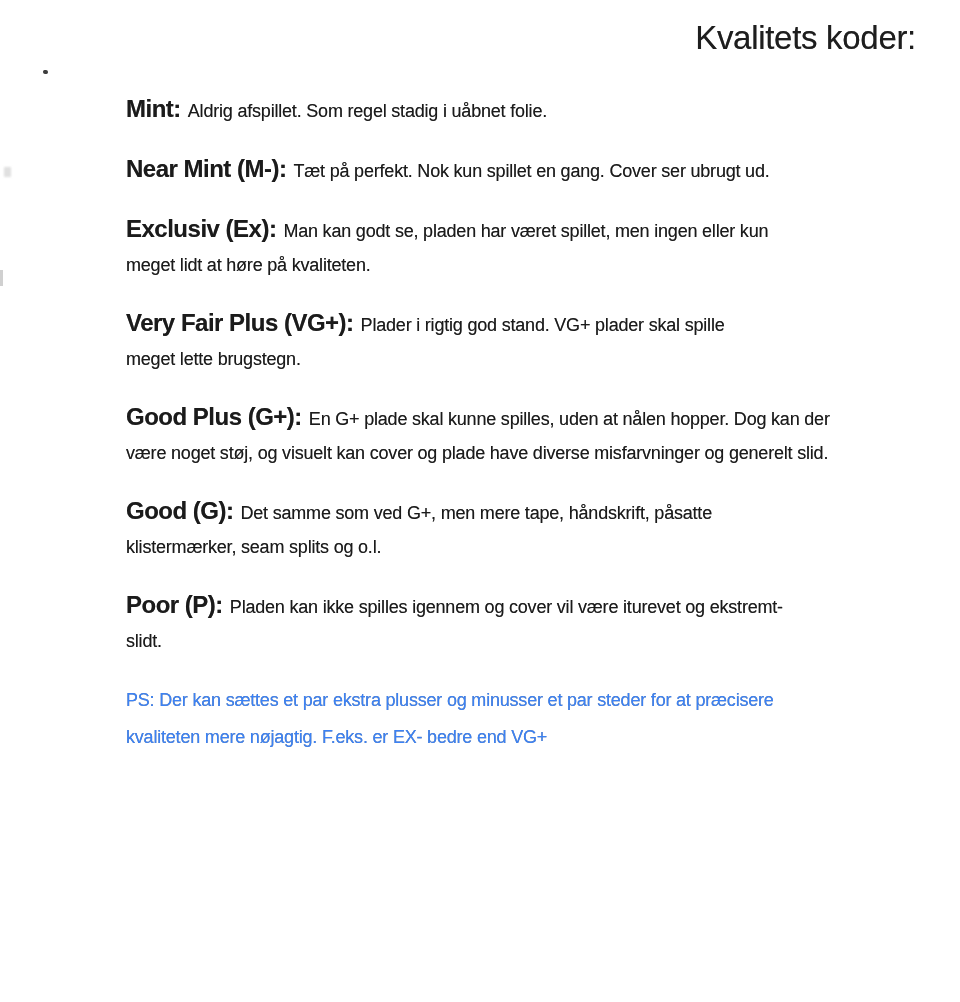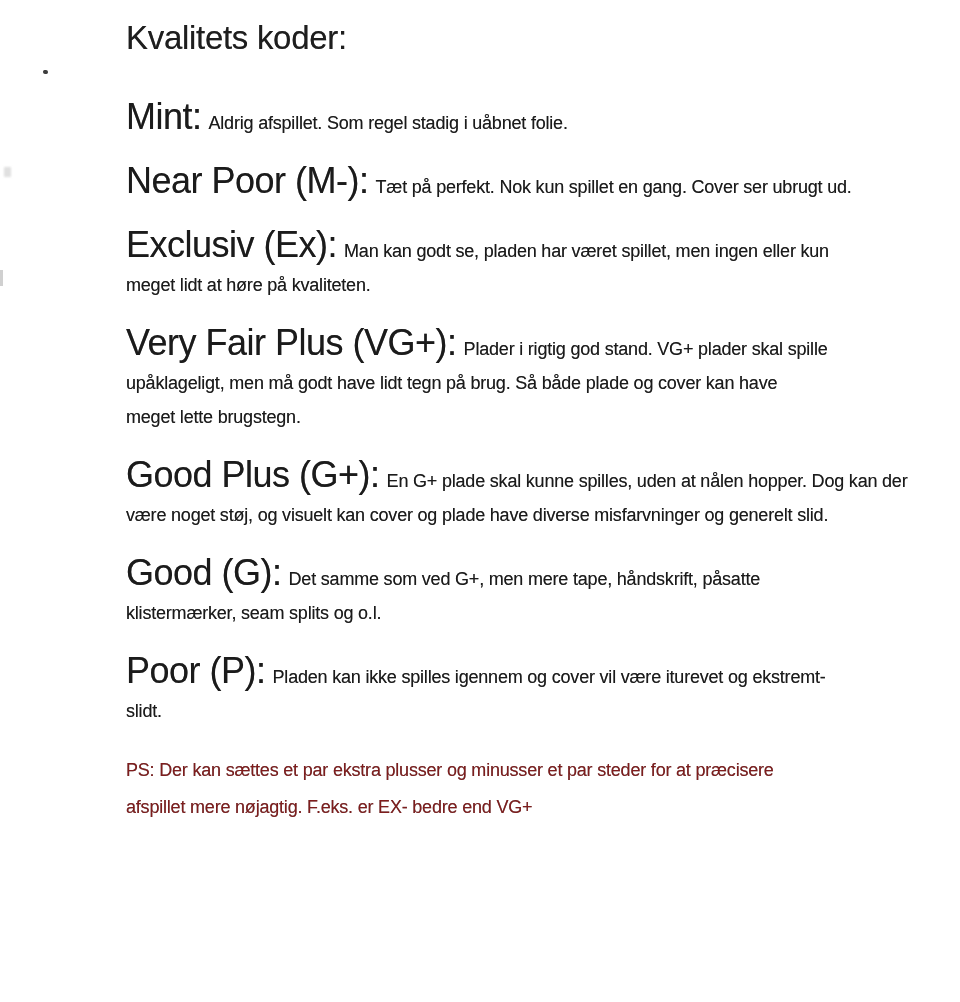--- a/index.html
+++ b/index.html
@@ -16,45 +16,47 @@
     left: 126px;
     top: 16px;
     width: 790px;
     color: #1b1b1b;
   }
   .doc-title {
     font-size: 33px;
     line-height: 44px;
     font-weight: 400;
     letter-spacing: -0.3px;
-    margin: 0 0 40px 0;
+    margin: 0 0 32px 0;
     color: #1e1e1e;
     text-shadow: 0 0 0.4px rgba(0,0,0,0.55);
+    text-align: right;
   }
   .entry {
     font-size: 18px;
     line-height: 34px;
     letter-spacing: -0.2px;
     margin: 0 0 24px 0;
     color: #1b1b1b;
     text-shadow: 0 0 0.3px rgba(0,0,0,0.5);
   }
   .term {
-    font-size: 36px;
+    font-size: 24px;
     letter-spacing: -0.5px;
     margin-right: 7px;
     white-space: nowrap;
+    font-weight: bold;
   }
   .desc-line { display: block; }
   .ps {
     font-size: 18px;
     line-height: 37px;
     letter-spacing: -0.2px;
     margin: 4px 0 0 0;
-    color: #7f1d1d;
+    color: #3b82f6;
     text-shadow: 0 0 0.3px rgba(0,0,0,0.5);
   }
   
   .speck-dot {
     position: absolute;
     left: 43px; top: 70px;
     width: 5px; height: 4px;
     background: #3d3d3d;
     border-radius: 45%;
     transform: rotate(12deg);
@@ -85,31 +87,30 @@
 
 <div class="page">
 
   <h1 class="doc-title">Kvalitets koder:</h1>
 
   <p class="entry">
     <span class="term">Mint:</span><span>Aldrig afspillet. Som regel stadig i uåbnet folie.</span>
   </p>
 
   <p class="entry">
-    <span class="term">Near Poor (M-):</span><span>Tæt på perfekt. Nok kun spillet en gang. Cover ser ubrugt ud.</span>
+    <span class="term">Near Mint (M-):</span><span>Tæt på perfekt. Nok kun spillet en gang. Cover ser ubrugt ud.</span>
   </p>
 
   <p class="entry">
     <span class="term">Exclusiv (Ex):</span><span>Man kan godt se, pladen har været spillet, men ingen eller kun</span>
     <span class="desc-line">meget lidt at høre på kvaliteten.</span>
   </p>
 
   <p class="entry">
     <span class="term">Very Fair Plus (VG+):</span><span>Plader i rigtig god stand. VG+ plader skal spille</span>
-    <span class="desc-line">upåklageligt, men må godt have lidt tegn på brug. Så både plade og cover kan have</span>
     <span class="desc-line">meget lette brugstegn.</span>
   </p>
 
 
   <p class="entry">
     <span class="term">Good Plus (G+):</span><span>En G+ plade skal kunne spilles, uden at nålen hopper. Dog kan der</span>
     <span class="desc-line">være noget støj, og visuelt kan cover og plade have diverse misfarvninger og generelt slid.</span>
   </p>
 
   <p class="entry">
@@ -118,16 +119,16 @@
   </p>
 
 
   <p class="entry">
     <span class="term">Poor (P):</span><span>Pladen kan ikke spilles igennem og cover vil være iturevet og ekstremt-</span>
     <span class="desc-line">slidt.</span>
   </p>
 
   <p class="ps">
     <span class="desc-line">PS: Der kan sættes et par ekstra plusser og minusser et par steder for at præcisere</span>
-    <span class="desc-line">afspillet mere nøjagtig. F.eks. er EX- bedre end VG+</span>
+    <span class="desc-line">kvaliteten mere nøjagtig. F.eks. er EX- bedre end VG+</span>
   </p>
 
 </div>
 
 </body></html>

